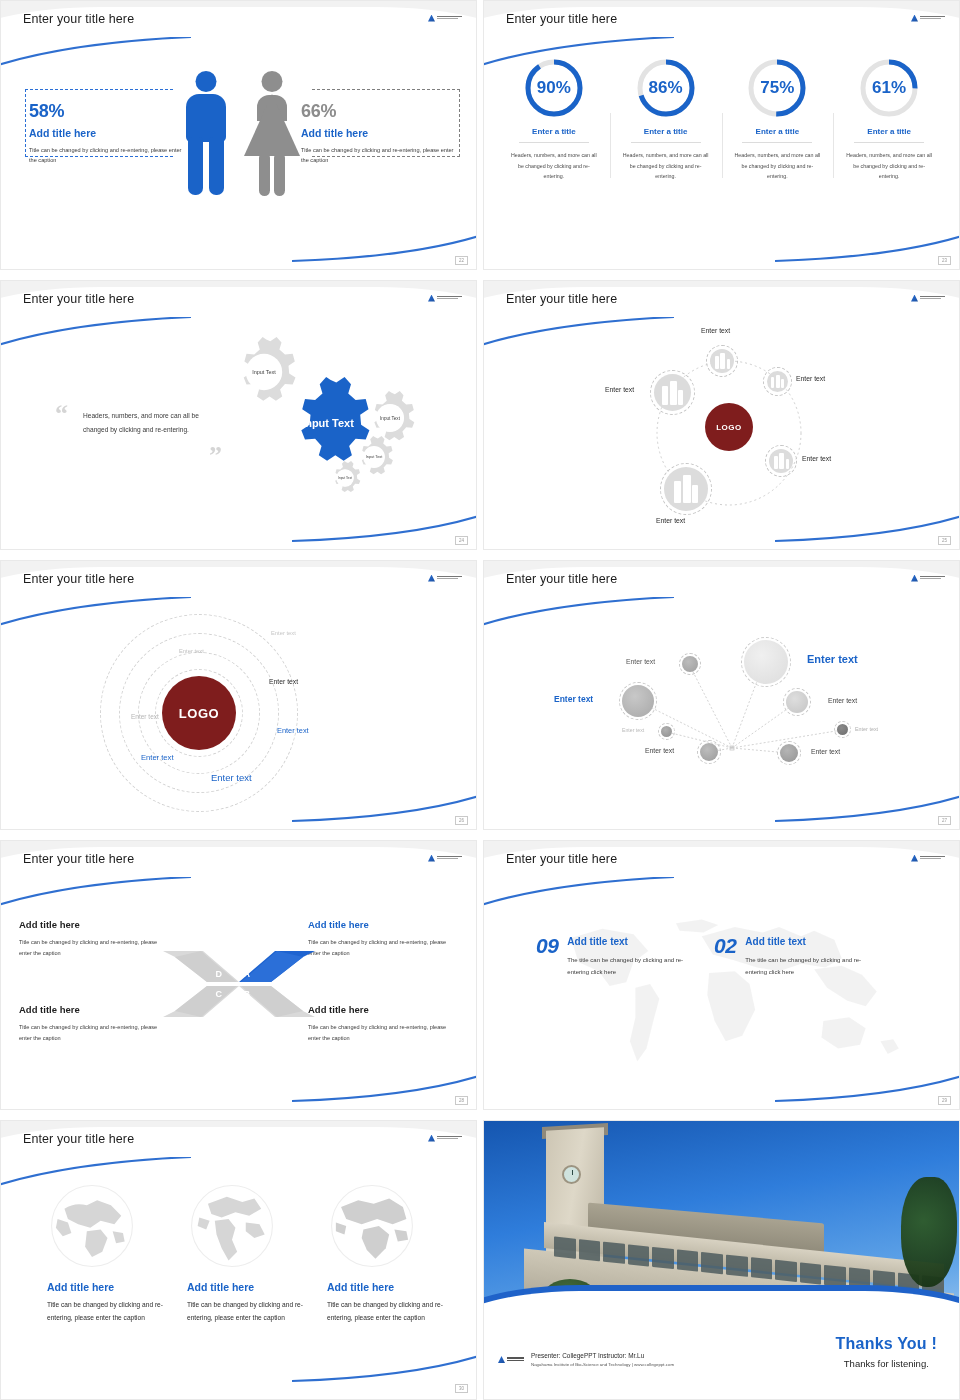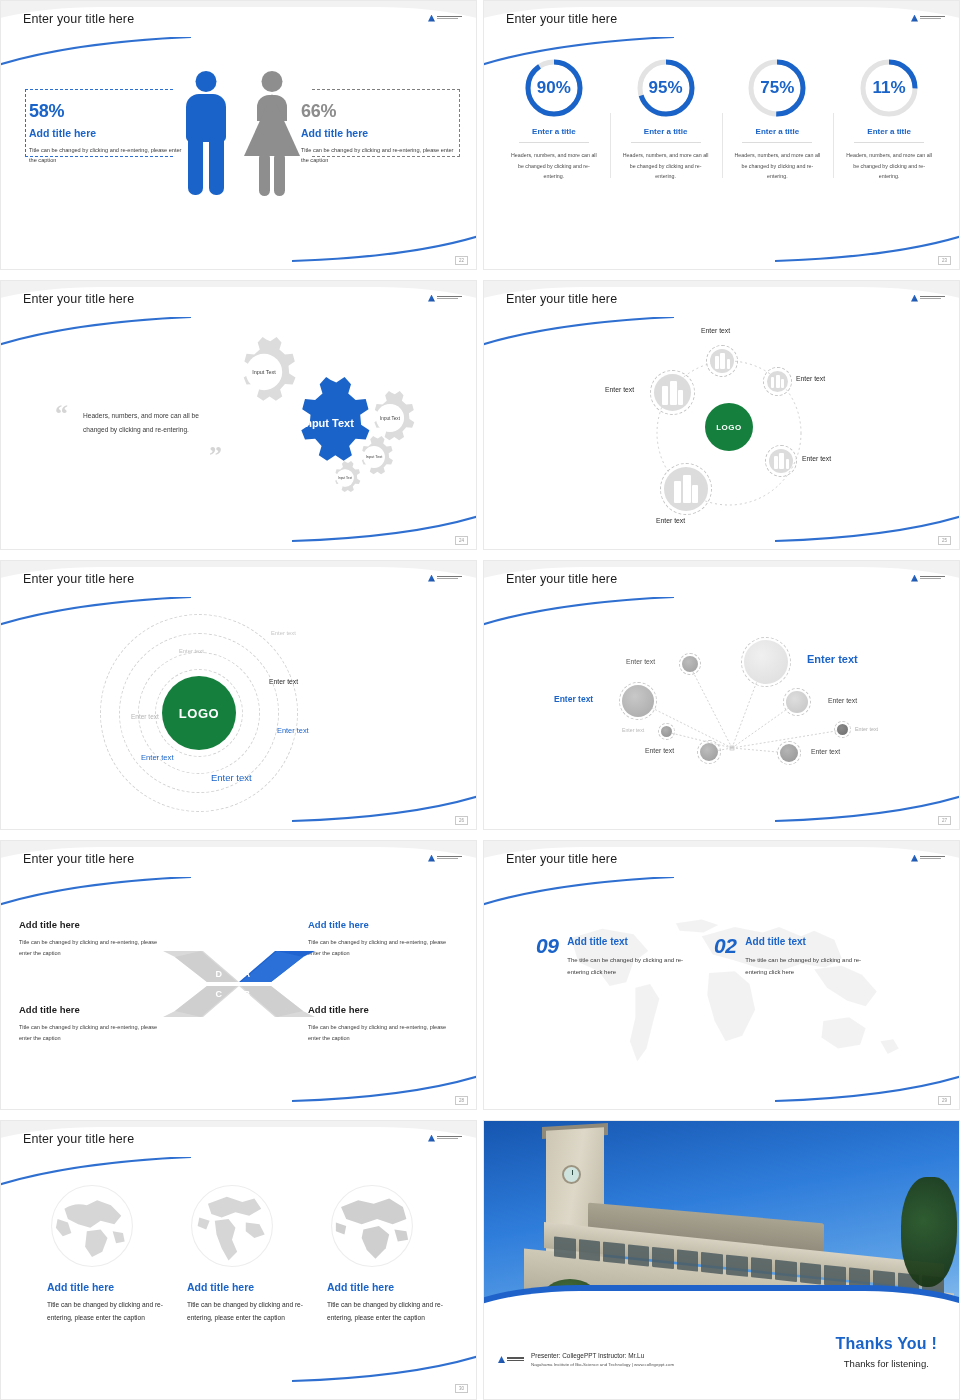--- a/index.html
+++ b/index.html
@@ -121,21 +121,21 @@
     background: #fff; border-radius: 50%;
     display: flex; align-items: center; justify-content: center; text-align: center;
     line-height: 1.15; color: #404040;
   }
   .gear.blue .hub { background: transparent; color: #ffffff; font-weight: bold; }
   .quote-mk { position: absolute; font-size: 26px; color: #d5d5d5; font-family: "Liberation Serif", serif; font-weight: bold; }
   .s3-text { position: absolute; left: 82px; top: 128px; width: 140px; font-size: 6.6px; color: #3a3a3a; line-height: 2.05; }
 
   
   .logo-circle {
-    border-radius: 50%; background: #15803d; color: #fff; font-weight: bold;
+    border-radius: 50%; background: #7f1d1d; color: #fff; font-weight: bold;
     display: flex; align-items: center; justify-content: center; position: absolute;
     letter-spacing: .5px;
   }
   .node-ico {
     position: absolute; border-radius: 50%; background: #dcdcdc;
     display: flex; align-items: center; justify-content: center;
     outline: 1px dashed #c4c4c4; outline-offset: 3px;
   }
   .bldg { display: flex; gap: 1.5px; align-items: flex-end; }
   .bldg span { display: block; background: #ffffff; border-radius: 1px; }
@@ -311,21 +311,21 @@
         <div class="s2-title">Enter a title</div>
         <div class="s2-rule"></div>
         <div class="s2-body">Headers, numbers, and more can all be changed by clicking and re-entering.</div>
       </div>
       <div class="s2-item">
         <div class="donut">
           <svg width="62" height="62" viewBox="0 0 62 62">
             <circle cx="31" cy="31" r="26" fill="none" stroke="#e3e3e3" stroke-width="5"></circle>
             <circle cx="31" cy="31" r="26" fill="none" stroke="#1a63c8" stroke-width="5" stroke-dasharray="114 163" stroke-linecap="butt"></circle>
           </svg>
-          <div class="val">95%</div>
+          <div class="val">86%</div>
         </div>
         <div class="s2-title">Enter a title</div>
         <div class="s2-rule"></div>
         <div class="s2-body">Headers, numbers, and more can all be changed by clicking and re-entering.</div>
       </div>
       <div class="s2-item">
         <div class="donut">
           <svg width="62" height="62" viewBox="0 0 62 62">
             <circle cx="31" cy="31" r="26" fill="none" stroke="#e3e3e3" stroke-width="5"></circle>
             <circle cx="31" cy="31" r="26" fill="none" stroke="#1a63c8" stroke-width="5" stroke-dasharray="82 163" stroke-linecap="butt"></circle>
@@ -335,21 +335,21 @@
         <div class="s2-title">Enter a title</div>
         <div class="s2-rule"></div>
         <div class="s2-body">Headers, numbers, and more can all be changed by clicking and re-entering.</div>
       </div>
       <div class="s2-item">
         <div class="donut">
           <svg width="62" height="62" viewBox="0 0 62 62">
             <circle cx="31" cy="31" r="26" fill="none" stroke="#e3e3e3" stroke-width="5"></circle>
             <circle cx="31" cy="31" r="26" fill="none" stroke="#1a63c8" stroke-width="5" stroke-dasharray="41 163" stroke-linecap="butt"></circle>
           </svg>
-          <div class="val">11%</div>
+          <div class="val">61%</div>
         </div>
         <div class="s2-title">Enter a title</div>
         <div class="s2-rule"></div>
         <div class="s2-body">Headers, numbers, and more can all be changed by clicking and re-entering.</div>
       </div>
     </div>
     <div class="pagenum">23</div>
   </div>
 
   <div class="slide">

